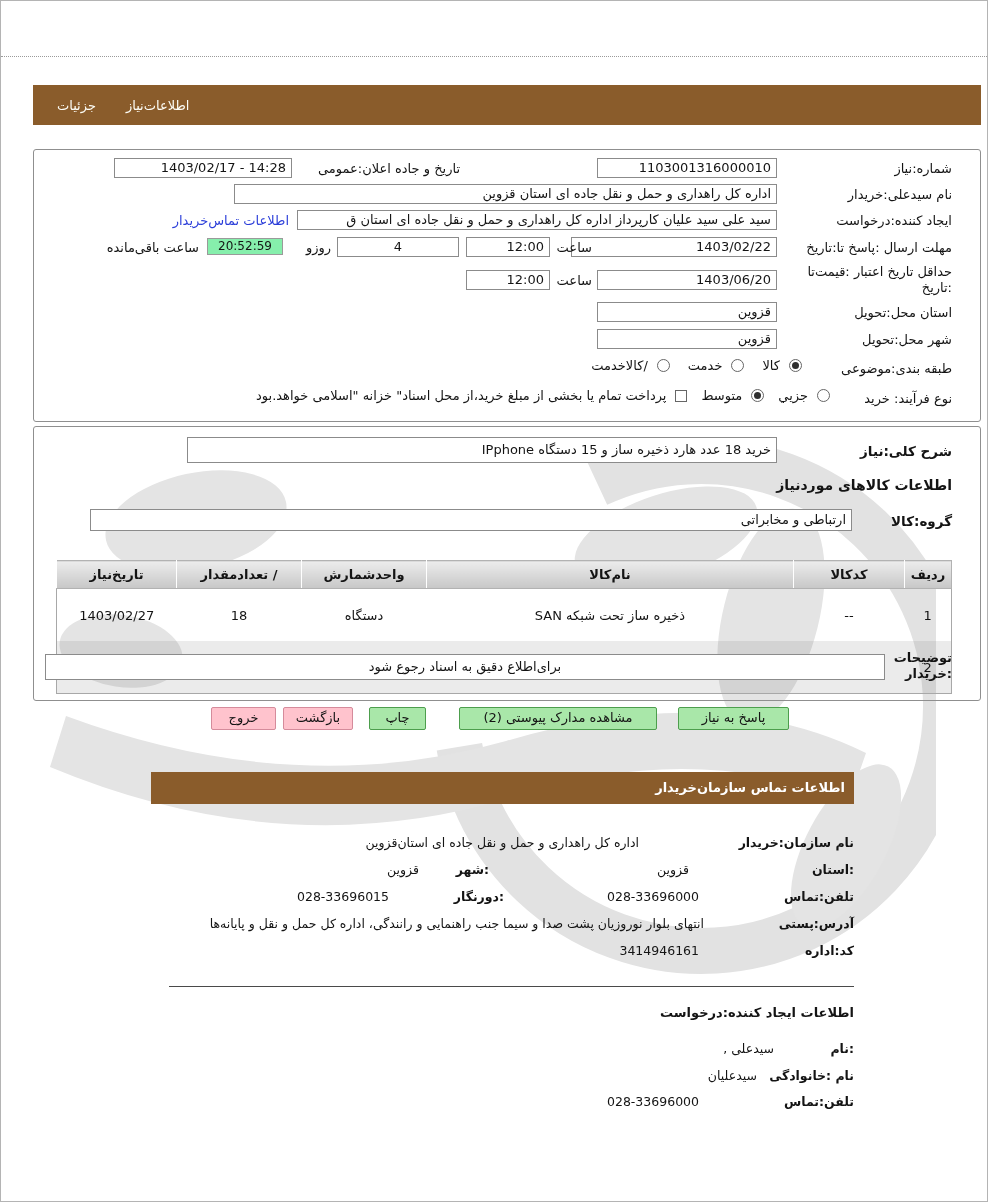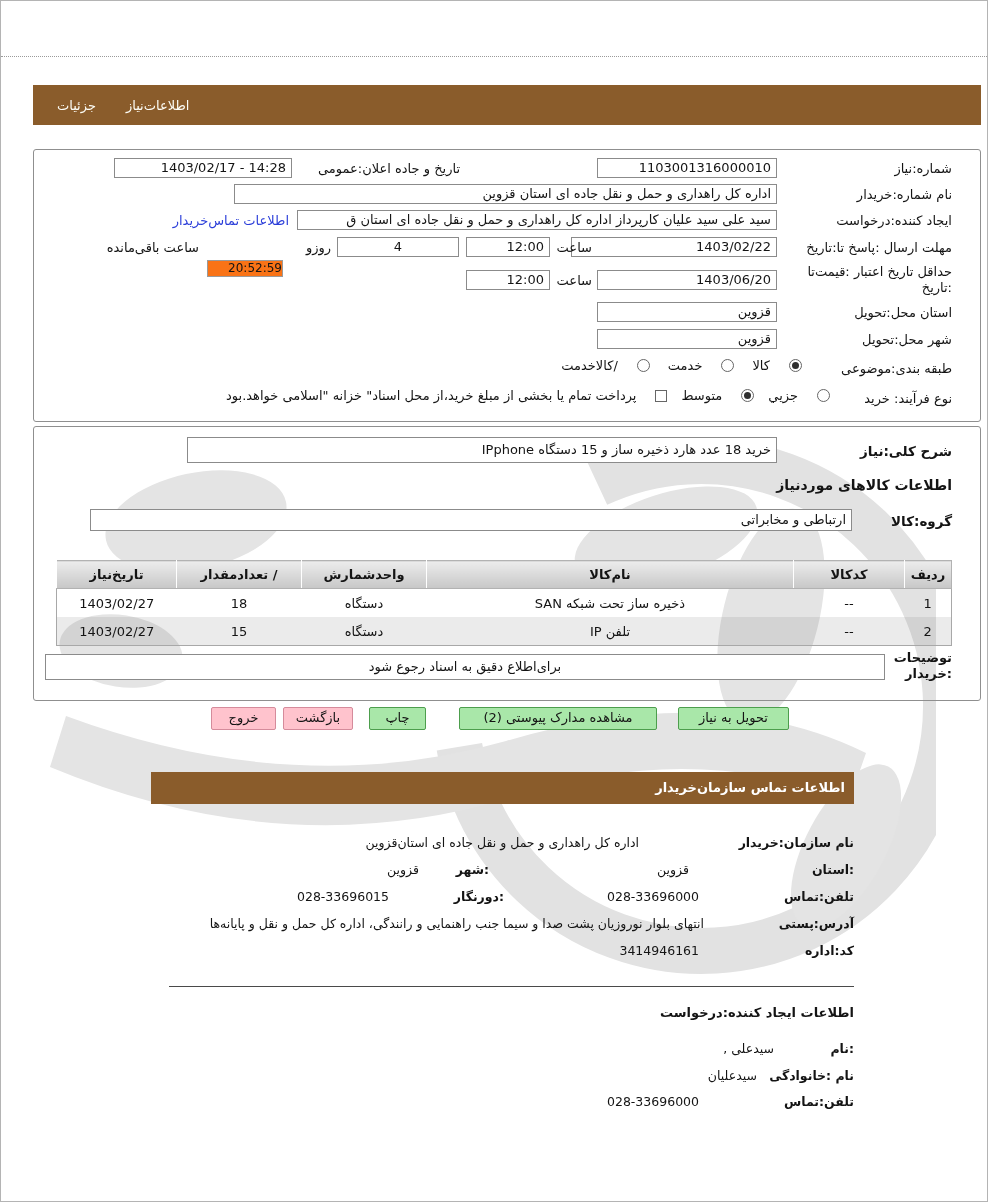--- a/index.html
+++ b/index.html
@@ -14,33 +14,33 @@
   .panel{position:absolute;right:6px;left:32px;border:1px solid #8f8f8f;border-radius:3px;z-index:2;}
   .panel-form{top:148px;height:271px;}
   .panel-goods{top:425px;height:273px;}
   .lbl{position:absolute;white-space:nowrap;z-index:3;}
   .bold{font-weight:bold;}
   .ibox{position:absolute;height:20px;background:#fff;border:1px solid #8b8b8b;box-sizing:border-box;
         line-height:18px;padding:0 5px;white-space:nowrap;overflow:hidden;text-align:right;z-index:3;}
   .ibox.center{text-align:center;}
   .ltr{direction:ltr;unicode-bidi:embed;display:inline-block;}
   .link{position:absolute;color:#2b3ed9;cursor:pointer;white-space:nowrap;z-index:3;}
-  .cdown{position:absolute;width:76px;height:17px;background:#f97316;border:1px solid #9a9a9a;box-sizing:border-box;
-         text-align:right;line-height:15px;font-size:12px;z-index:3;margin-top:22px;}
+  .cdown{position:absolute;width:76px;height:17px;background:#86efac;border:1px solid #9a9a9a;box-sizing:border-box;
+         text-align:center;line-height:15px;font-size:12px;z-index:3;}
   .optrow{position:absolute;display:flex;align-items:center;gap:18px;white-space:nowrap;z-index:3;}
-  .opt{display:flex;align-items:center;gap:19px;cursor:pointer;justify-content:space-between;}
+  .opt{display:flex;align-items:center;gap:9px;cursor:pointer;justify-content:space-between;}
   .radio{display:inline-block;width:13px;height:13px;border:1px solid #666;border-radius:50%;background:#fff;
          box-sizing:border-box;position:relative;flex:0 0 auto;}
   .radio.checked::after{content:"";position:absolute;inset:2px;border-radius:50%;background:#2f2f2f;}
   .checkbox{display:inline-block;width:12px;height:12px;border:1px solid #666;background:#fff;box-sizing:border-box;flex:0 0 auto;}
   .goods-table{position:absolute;top:133px;right:28px;width:895px;border-collapse:collapse;table-layout:fixed;
                font-size:13px;z-index:3;}
   .goods-table th{background:linear-gradient(#ececec,#c7c7c7);border:1px solid #b2b2b2;border-left:1px solid #fff;
                   font-weight:bold;height:27px;text-align:center;padding:0 2px;}
-  .goods-table td{height:28px;text-align:center;border:0;padding:0 2px;white-space:nowrap;overflow:hidden;}
+  .goods-table td{height:28px;text-align:center;border:0;padding:12px 2px;white-space:nowrap;overflow:hidden;}
   .goods-table tr.alt td{background:rgba(110,110,110,0.14);}
   .goods-table{border:1px solid #a8a8a8;}
   .btn{position:absolute;top:706px;height:23px;box-sizing:border-box;border-radius:2px;text-align:center;
        line-height:20px;cursor:pointer;z-index:3;white-space:nowrap;}
   .btn-green{background:#a9e7a9;border:1px solid #4d9e4d;}
   .btn-pink{background:#ffc3cd;border:1px solid #d58b9b;}
   .cbar{position:absolute;top:771px;right:133px;width:703px;height:32px;background:#8a5c2b;color:#fff;
         font-weight:bold;line-height:32px;padding-right:9px;box-sizing:border-box;z-index:2;}
   .clabel{position:absolute;font-weight:bold;white-space:nowrap;z-index:3;font-size:12.5px;}
   .cval{position:absolute;white-space:nowrap;z-index:3;font-size:12.5px;}
@@ -72,21 +72,21 @@
     <div class="tab">جزئیات</div>
   </div>
 
   <div class="panel panel-form">
 
     <span class="lbl" style="right:28px;top:11px">شماره:نیاز</span>
     <div class="ibox" style="right:203px;top:8px;width:180px"><span class="ltr">1103001316000010</span></div>
     <span class="lbl" style="right:520px;top:11px">تاریخ و جاده اعلان:عمومی</span>
     <div class="ibox" style="right:688px;top:8px;width:178px"><span class="ltr">1403/02/17 - 14:28</span></div>
 
-    <span class="lbl" style="right:28px;top:37px">نام شماره:خریدار</span>
+    <span class="lbl" style="right:28px;top:37px">نام سیدعلی:خریدار</span>
     <div class="ibox" style="right:203px;top:34px;width:543px">اداره کل راهداری و حمل و نقل جاده ای استان قزوین</div>
 
     <span class="lbl" style="right:28px;top:63px">ایجاد کننده:درخواست</span>
     <div class="ibox" style="right:203px;top:60px;width:480px">سید علی سید علیان کارپرداز اداره کل راهداری و حمل و نقل جاده ای استان ق</div>
     <span class="link" style="right:691px;top:63px">اطلاعات تماس‌خریدار</span>
 
     <span class="lbl" style="right:28px;top:90px">مهلت ارسال :پاسخ تا:تاریخ</span>
     <div class="ibox" style="right:203px;top:87px;width:206px"><span class="ltr">1403/02/22</span></div>
     <span class="lbl" style="right:388px;top:90px">ساعت</span>
     <div class="ibox" style="right:430px;top:87px;width:84px"><span class="ltr">12:00</span></div>
@@ -187,21 +187,21 @@
           <td>1403/02/27</td>
         </tr>
       </tbody>
     </table>
 
     <span class="lbl bold" style="right:28px;top:223px">توضیحات</span>
     <span class="lbl bold" style="right:28px;top:239px">:خریدار</span>
     <div class="ibox center" style="right:95px;top:227px;width:840px;height:26px;line-height:24px">برای‌اطلاع دقیق به اسناد رجوع شود</div>
   </div>
 
-  <div class="btn btn-green" style="right:198px;width:111px">تحویل به نیاز</div>
+  <div class="btn btn-green" style="right:198px;width:111px">پاسخ به نیاز</div>
   <div class="btn btn-green" style="right:330px;width:198px">مشاهده مدارک پیوستی (2)</div>
   <div class="btn btn-green" style="right:561px;width:57px">چاپ</div>
   <div class="btn btn-pink" style="right:634px;width:70px">بازگشت</div>
   <div class="btn btn-pink" style="right:711px;width:65px">خروج</div>
 
   <div class="cbar">اطلاعات  تماس سازمان‌خریدار</div>
 
   <span class="clabel" style="right:133px;top:834px">نام سازمان:خریدار</span>
   <span class="cval" style="right:348px;top:834px">اداره کل راهداری و حمل و نقل جاده ای استان‌قزوین</span>
 

